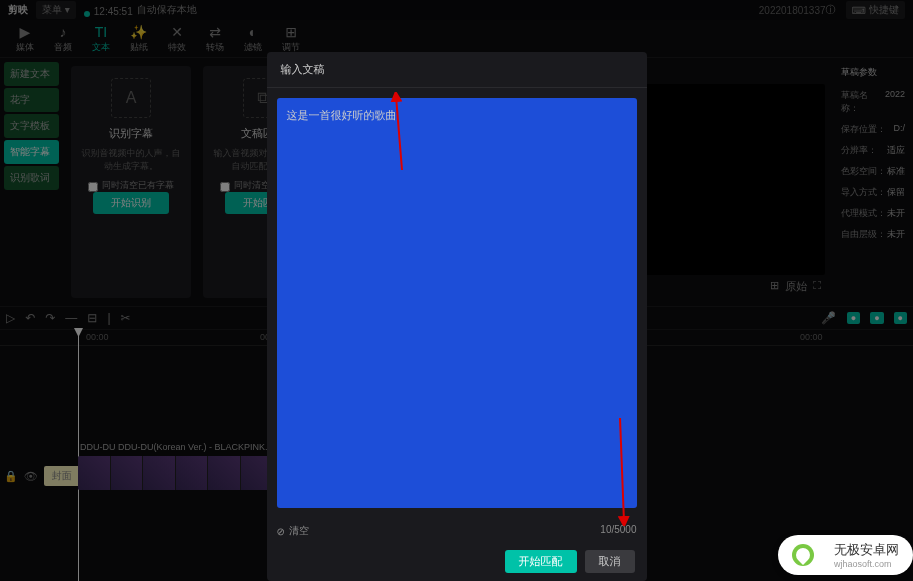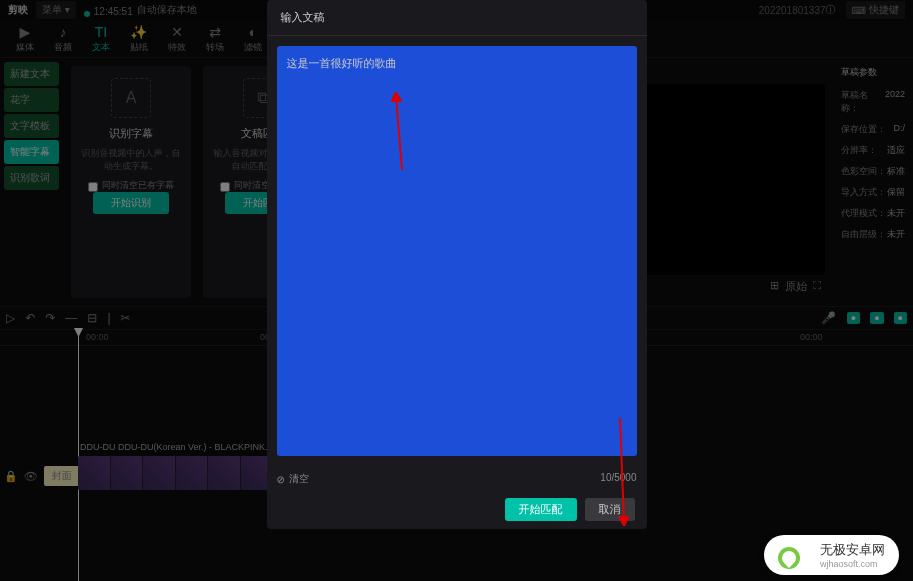--- a/index.html
+++ b/index.html
@@ -46,32 +46,32 @@
 .ruler-mark{position:absolute;top:2px}
 .playhead{position:absolute;top:0;left:78px;width:1px;height:100%;background:#fff}
 .playhead::before{content:'';position:absolute;top:-2px;left:-4px;width:9px;height:9px;background:#fff;clip-path:polygon(0 0,100% 0,50% 100%)}
 .tracks{position:relative;padding-top:90px}
 .tl-controls{position:absolute;left:4px;top:120px;display:flex;gap:6px;align-items:center;color:#888;font-size:11px}
 .cover-btn{background:#fef9c3;padding:3px 8px;border-radius:2px;font-size:10px}
 .clip{position:absolute;left:78px;top:96px;height:34px;width:260px;background:#2a2a3a;border-radius:2px;overflow:hidden}
 .clip-label{position:absolute;top:-14px;left:2px;font-size:9px;color:#aaa}
 .clip-thumbs{display:flex;height:100%}
 .thumb{flex:1;background:linear-gradient(45deg,#3a2a5a,#5a3a7a);border-right:1px solid #222}
-.modal-overlay{position:absolute;inset:0;background:rgba(0,0,0,0.5);display:flex;align-items:flex-start;justify-content:center;}
+.modal-overlay{position:absolute;inset:0;background:rgba(0,0,0,0.5);display:flex;align-items:flex-end;justify-content:center;padding-top:28px}
 .modal{width:380px;background:#1a1a1e;border-radius:4px;overflow:hidden}
 .modal-header{padding:10px 14px;font-size:11px;color:#ccc;border-bottom:1px solid #2a2a2e}
 .modal-body{padding:10px}
 .modal-textarea{width:100%;height:410px;background:#1d4ed8;border:none;color:#ccc;padding:10px;font-size:11px;resize:none;border-radius:3px;outline:none}
 .modal-meta{display:flex;justify-content:space-between;padding:4px 10px;font-size:10px;color:#888}
 .meta-left{display:flex;align-items:center;gap:4px}
 .modal-footer{display:flex;justify-content:flex-end;gap:8px;padding:8px 12px}
 .btn-primary{background:#00c2a8;color:#fff;border:none;padding:4px 14px;border-radius:3px;font-size:11px;cursor:pointer}
 .btn-secondary{background:#3a3a3e;color:#ccc;border:none;padding:4px 14px;border-radius:3px;font-size:11px;cursor:pointer}
 .arrow{position:absolute;pointer-events:none}
-.watermark{position:absolute;right:14px;bottom:6px;background:#fff;border-radius:20px;padding:6px 14px;display:flex;align-items:flex-end;gap:20px;font-size:13px;color:#333;box-shadow:0 2px 6px rgba(0,0,0,0.3)}
+.watermark{position:absolute;right:0;bottom:6px;background:#fff;border-radius:20px;padding:6px 14px;display:flex;align-items:center;gap:20px;font-size:13px;color:#333;box-shadow:0 2px 6px rgba(0,0,0,0.3)}
 .wm-logo{width:22px;height:22px;background:#7ac943;border-radius:50%;position:relative}
 .wm-logo::after{content:'';position:absolute;inset:4px;background:#fff;border-radius:50% 50% 50% 0;transform:rotate(-45deg)}
 .wm-sub{font-size:9px;color:#999}
 </style>
 </head>
 <body>
 
 <div class="topbar">
   <div class="topbar-left">
     <span class="logo">剪映</span>

